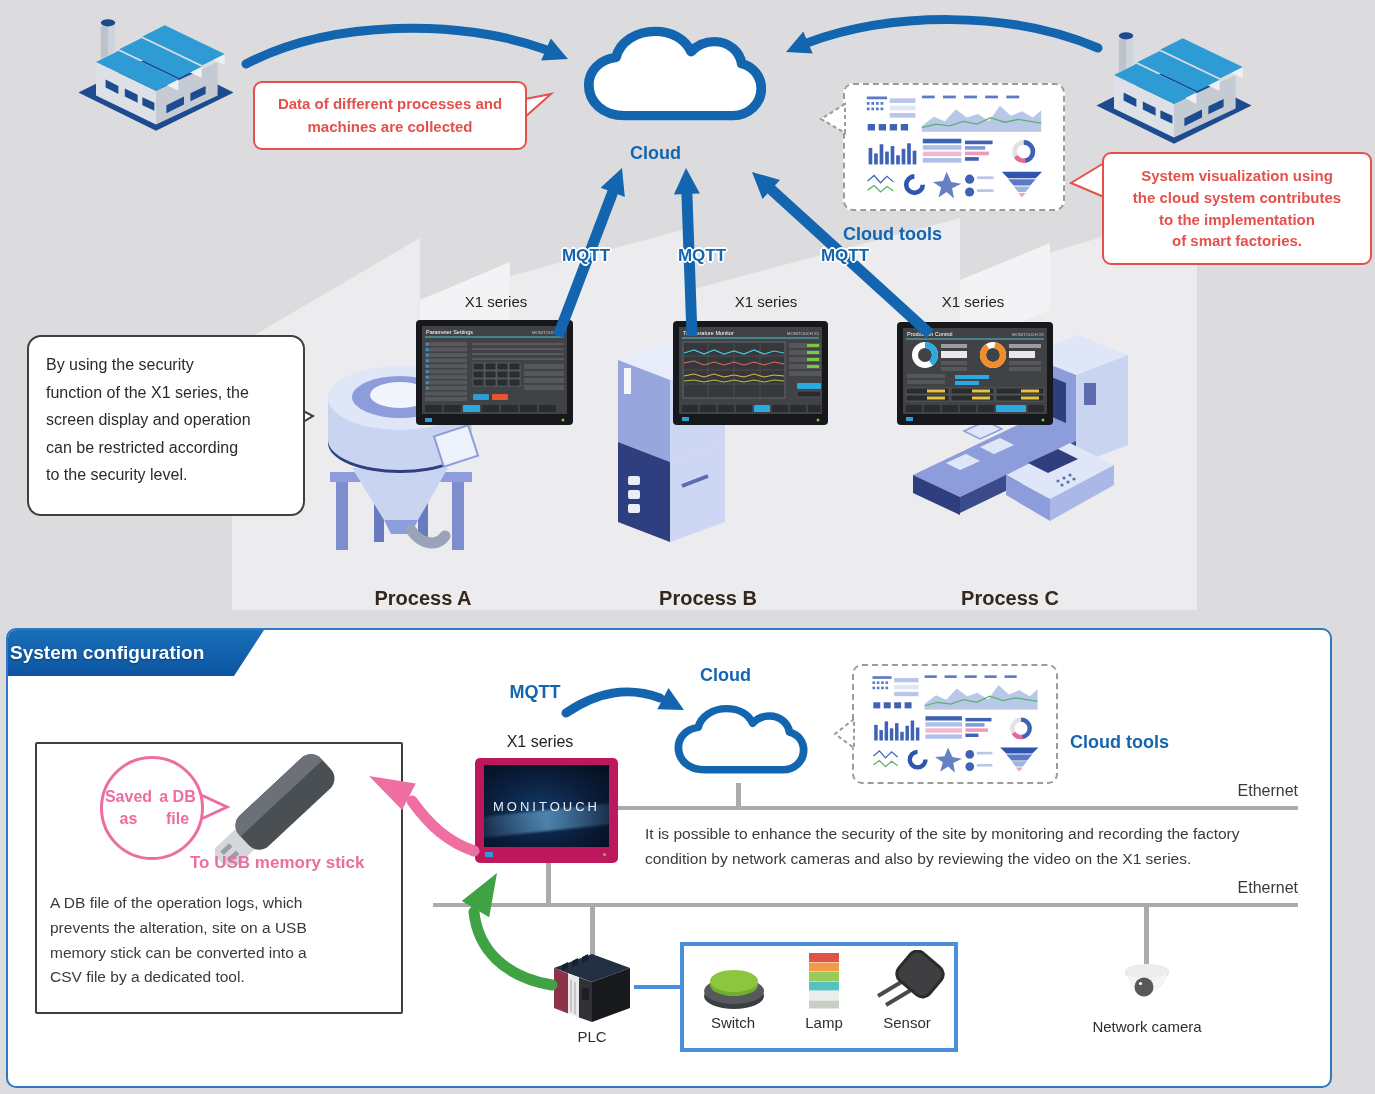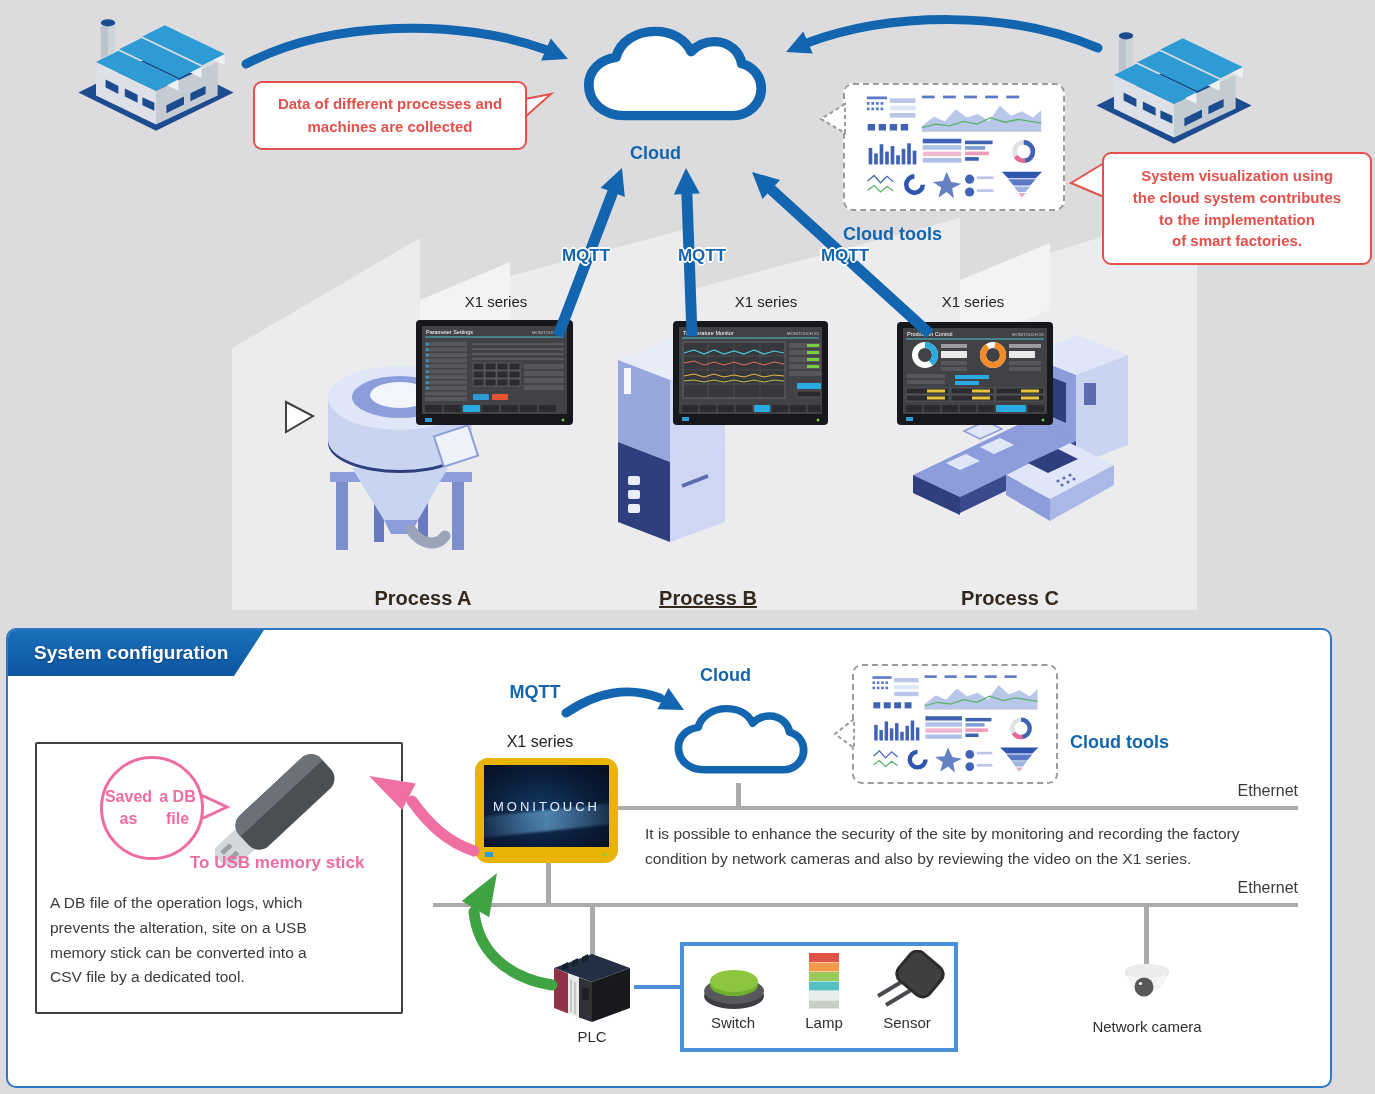--- a/index.html
+++ b/index.html
@@ -20,21 +20,21 @@
   .devlbl{color:#2e2e2e;font-size:15px;text-align:center;}
   .ctools{background:#fff;border:2px dashed #9b9b9b;border-radius:10px;}
   .hline{background:#ababab;height:4px;}
   .vline{background:#ababab;width:5px;}
   #bottom-box{left:6px;top:628px;width:1322px;height:456px;background:#fff;
               border:2px solid #2f77c0;border-radius:10px;}
   #banner{left:8px;top:630px;width:256px;height:46px;display:flex;align-items:center;
           background:linear-gradient(#1a6fb9,#0d55a1);
           clip-path:polygon(0 0,100% 0,calc(100% - 30px) 100%,0 100%);
           border-top-left-radius:8px;}
-  #banner span{color:#fff;font-weight:bold;font-size:19px;padding-left:26px;
+  #banner span{color:#fff;font-weight:bold;font-size:19px;padding-left:2px;
                text-shadow:0 1px 2px rgba(0,0,0,.35);}
   #splash{background:radial-gradient(ellipse at 45% 55%, #123a66 0%, #0a1d3a 55%, #050d1c 100%);
           display:flex;align-items:center;justify-content:center;overflow:hidden;}
   #splash .streak{position:absolute;left:-10%;top:55%;width:120%;height:26%;
           background:linear-gradient(90deg,rgba(90,170,255,.05),rgba(140,210,255,.5),rgba(90,170,255,.08));
           transform:rotate(-6deg);filter:blur(1px);}
   #splash .brand{position:relative;color:#e8f0fa;font-size:13px;letter-spacing:3px;}
   .pinkcircle{border:3px solid #ee6ca2;border-radius:50%;background:#fff;color:#ee6ca2;
               font-weight:bold;font-size:16px;line-height:1.35;display:flex;flex-direction:row;
               align-items:center;justify-content:center;text-align:center;}
@@ -408,21 +408,21 @@
   </div>
 
   <div class="abs hline" style="left:610px;top:806px;width:688px;"></div>
   <div class="abs hline" style="left:433px;top:903px;width:865px;"></div>
   <div class="abs vline" style="left:736px;top:783px;height:24px;"></div>
   <div class="abs vline" style="left:546px;top:860px;height:45px;"></div>
   <div class="abs vline" style="left:590px;top:905px;height:50px;"></div>
   <div class="abs vline" style="left:1144px;top:905px;height:62px;"></div>
   <div class="abs" style="left:634px;top:985px;width:48px;height:4px;background:#4a90d9;"></div>
 
-  <div class="abs" style="left:475px;top:758px;width:143px;height:105px;background:#eab308;border-radius:13px;">
+  <div class="abs" style="left:475px;top:758px;width:143px;height:105px;background:#be185d;border-radius:5px;">
     <div id="splash" class="abs" style="left:9px;top:7px;width:125px;height:82px;">
       <div class="streak"></div>
       <div class="brand">MONITOUCH</div>
     </div>
     <div class="abs" style="left:10px;top:94px;width:8px;height:5px;background:#2e9bd5;"></div>
     <div class="abs" style="left:128px;top:95px;width:3px;height:3px;border-radius:50%;background:#7ac943;"></div>
   </div>
 
   <svg class="abs" style="left:548px;top:948px" width="88" height="78" viewBox="0 0 88 78">
     <polygon points="6,20 44,6 82,20 44,34" fill="#233043"></polygon>
@@ -503,31 +503,38 @@
     <div>machines are collected</div>
   </div>
   <div class="abs lbl-blue" style="left:630px;top:143px;width:85px;font-size:18px;">Cloud</div>
   <div class="abs lbl-blue" style="left:843px;top:224px;width:218px;font-size:18px;">Cloud tools</div>
   <div class="abs callout-red" style="left:1102px;top:152px;width:266px;padding:11px 0;line-height:1.45;">
     <div>System visualization using</div>
     <div>the cloud system contributes</div>
     <div>to the implementation</div>
     <div>of smart factories.</div>
   </div>
+  <div class="abs note-box" style="left:27px;top:335px;width:257px;height:163px;border-radius:14px;font-size:16px;line-height:1.72;padding:14px 0 0 17px;">
+    <div>By using the security</div>
+    <div>function of the X1 series, the</div>
+    <div>screen display and operation</div>
+    <div>can be restricted according</div>
+    <div>to the security level.</div>
+  </div>
 
   <div class="abs mqtt" style="left:551px;top:246px;width:70px;text-align:center;">MQTT</div>
   <div class="abs mqtt" style="left:667px;top:246px;width:70px;text-align:center;">MQTT</div>
   <div class="abs mqtt" style="left:810px;top:246px;width:70px;text-align:center;">MQTT</div>
 
   <div class="abs xlabel" style="left:446px;top:293px;width:100px;">X1 series</div>
   <div class="abs xlabel" style="left:716px;top:293px;width:100px;">X1 series</div>
   <div class="abs xlabel" style="left:923px;top:293px;width:100px;">X1 series</div>
 
   <div class="abs process" style="left:348px;top:563px;width:150px;">Process A</div>
-  <div class="abs process" style="left:633px;top:563px;width:150px;text-decoration:underline;">Process B</div>
+  <div class="abs process" style="left:633px;top:563px;width:150px;">Process B</div>
   <div class="abs process" style="left:935px;top:563px;width:150px;">Process C</div>
 
   <div class="abs pinkcircle" style="left:100px;top:756px;width:98px;height:98px;">
     <div>Saved as</div>
     <div>a DB file</div>
   </div>
 
   <svg class="abs" style="left:215px;top:740px" width="140" height="125" viewBox="0 0 140 125">
     <g transform="rotate(-43 70 62)">
       <rect x="-18" y="48" width="36" height="28" fill="#d4d8db"></rect>

